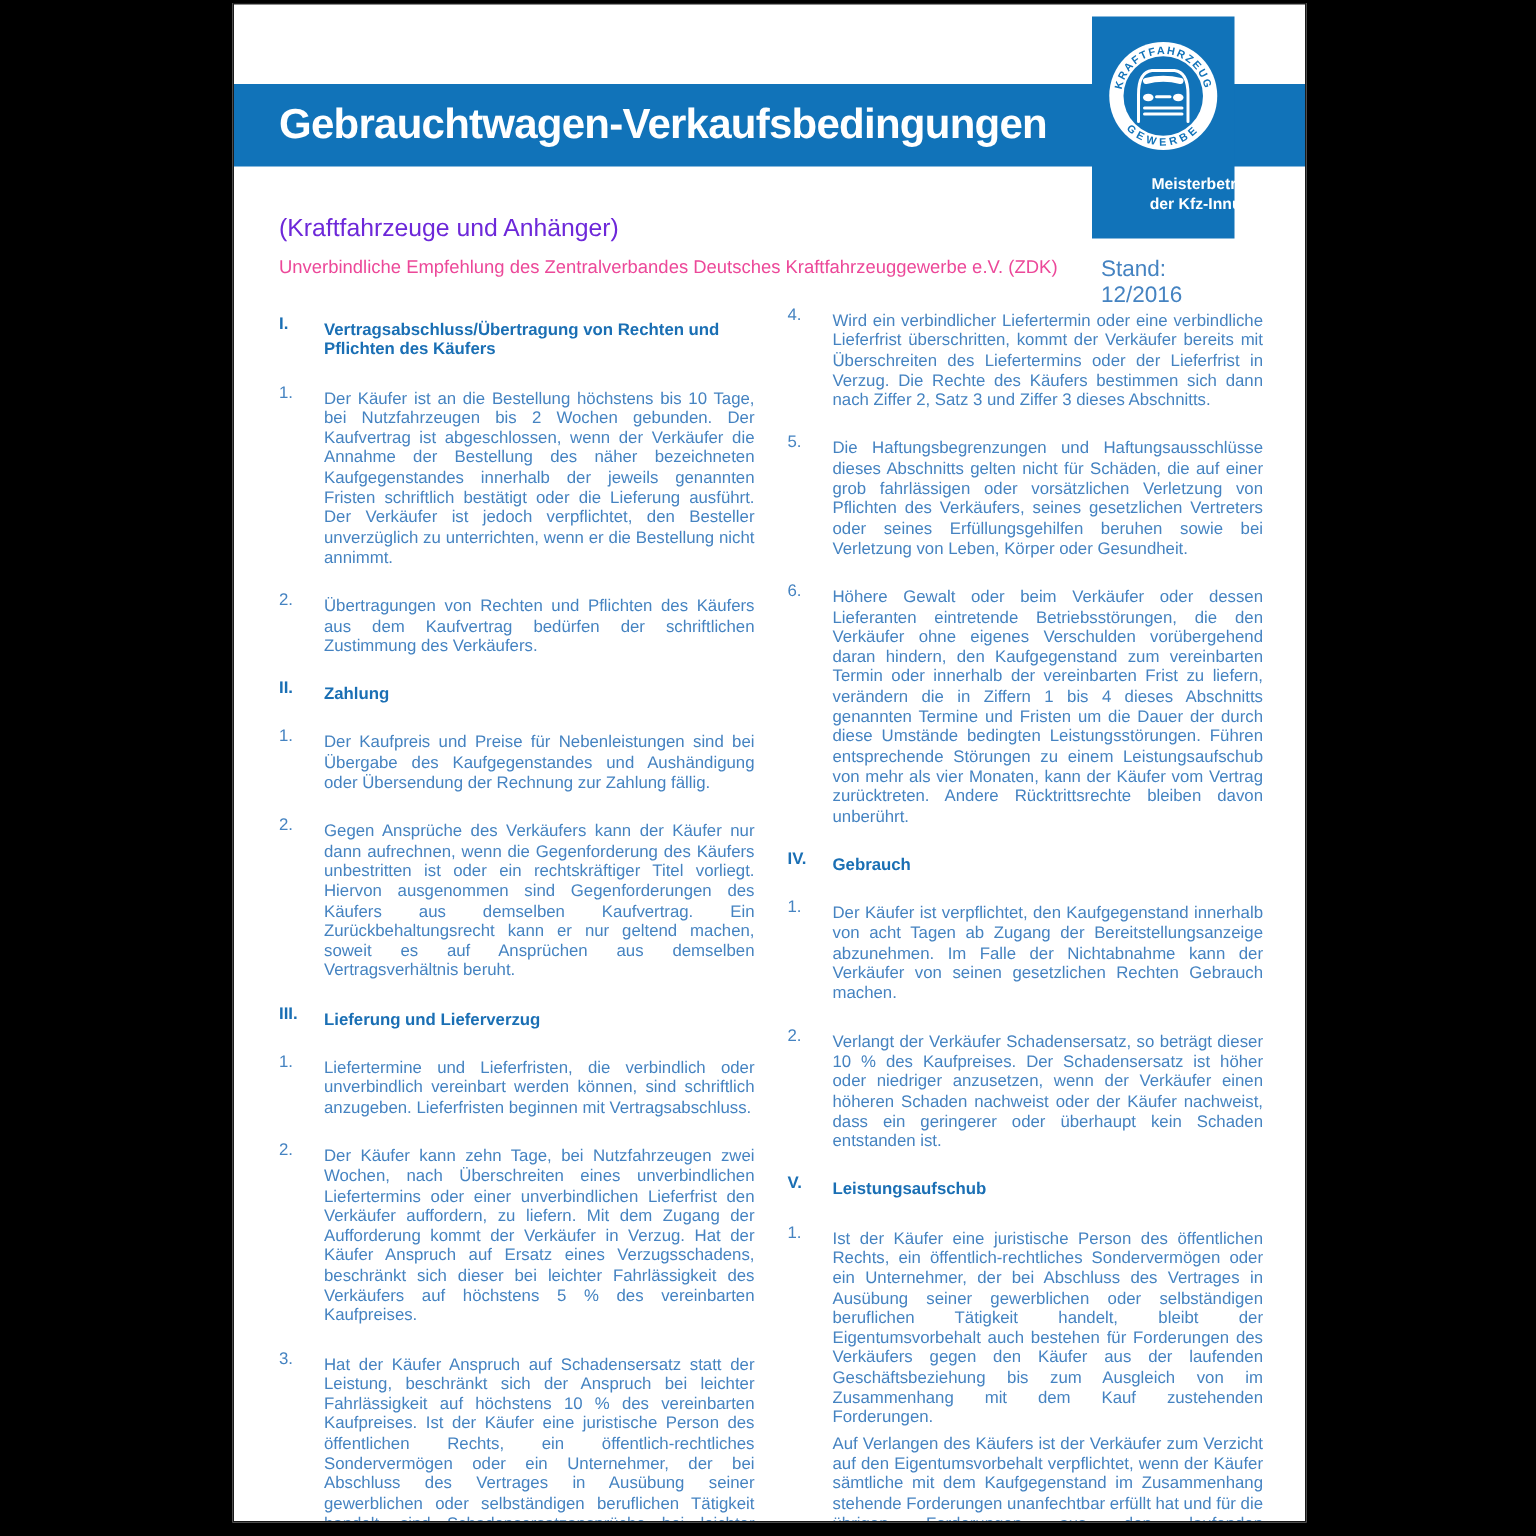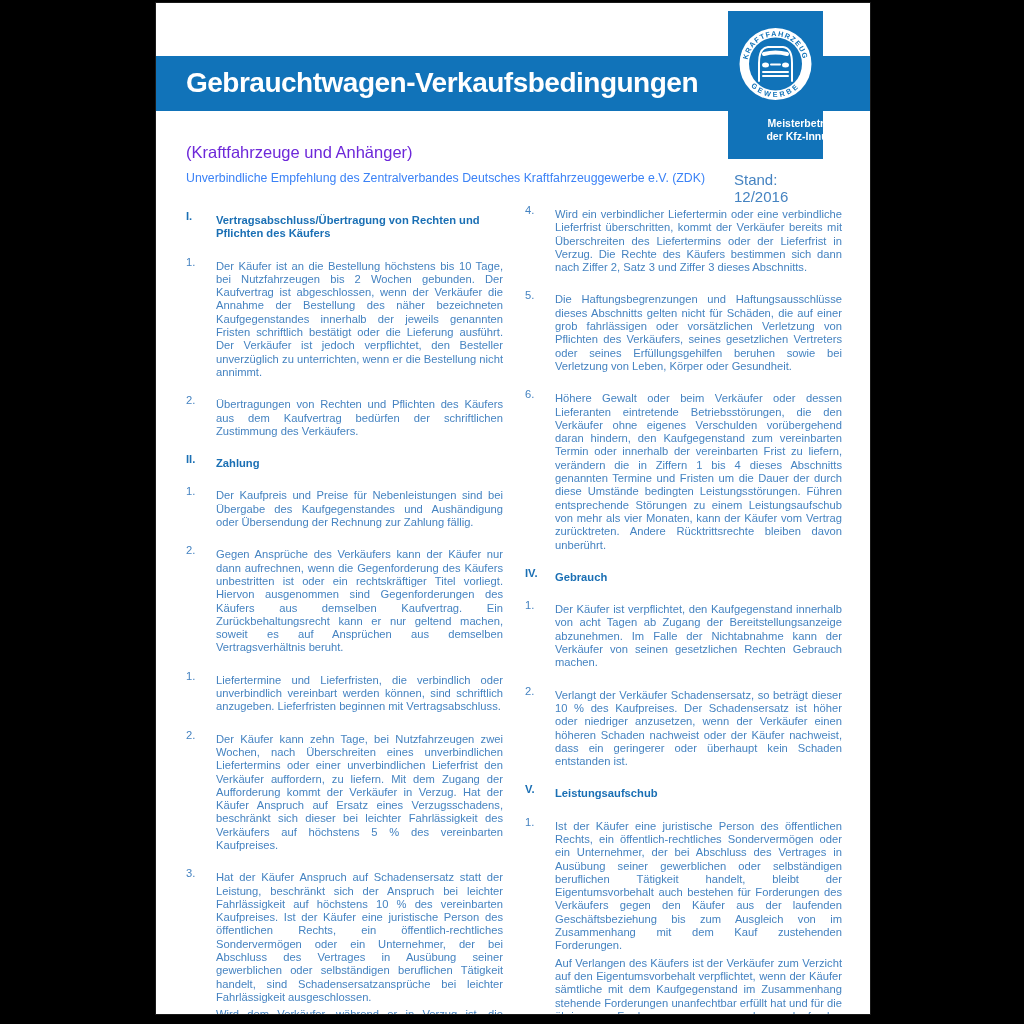--- a/index.html
+++ b/index.html
@@ -15,21 +15,21 @@
     position:absolute;left:0;top:53px;width:716px;height:55px;background:#1173b9;
   }
   .page-title{
     position:absolute;left:30px;top:64px;
     color:#ffffff;font-size:28px;font-weight:bold;letter-spacing:-0.5px;white-space:nowrap;
   }
   .subtitle{
     position:absolute;left:30px;top:140px;color:#6d28d9;font-size:16.5px;
   }
   .recommendation{
-    position:absolute;left:30px;top:168px;color:#3b82f6;font-size:12.3px;
+    position:absolute;left:30px;top:168px;color:#ec4899;font-size:12.3px;
   }
   .stand{
     position:absolute;left:578px;top:168px;width:100px;color:#4583c1;font-size:15px;
   }
   .badge{
     position:absolute;left:572px;top:8px;width:95px;height:148px;background:#1173b9;
   }
   .badge-caption{
     position:absolute;left:0;top:106px;width:95px;text-align:center;
     color:#ffffff;font-weight:bold;font-size:10.5px;line-height:12.5px;margin-left:28px;
@@ -122,20 +122,26 @@
           <div class="txt">
             <p>Der Kaufpreis und Preise für Nebenleistungen sind bei Übergabe des Kaufgegenstandes und Aushändigung oder Übersendung der Rechnung zur Zahlung fällig.</p>
           </div>
         </div>
         <div class="block item">
           <span class="num">2.</span>
           <div class="txt">
             <p>Gegen Ansprüche des Verkäufers kann der Käufer nur dann aufrechnen, wenn die Gegenforderung des Käufers unbestritten ist oder ein rechtskräftiger Titel vorliegt. Hiervon ausgenommen sind Gegenforderungen des Käufers aus demselben Kaufvertrag. Ein Zurückbehaltungsrecht kann er nur geltend machen, soweit es auf Ansprüchen aus demselben Vertragsverhältnis beruht.</p>
           </div>
         </div>
+        <div class="block heading">
+          <span class="num">III.</span>
+          <div class="txt">
+            <p>Lieferung und Lieferverzug</p>
+          </div>
+        </div>
         <div class="block item">
           <span class="num">1.</span>
           <div class="txt">
             <p>Liefertermine und Lieferfristen, die verbindlich oder unverbindlich vereinbart werden können, sind schriftlich anzugeben. Lieferfristen beginnen mit Vertragsabschluss.</p>
           </div>
         </div>
         <div class="block item">
           <span class="num">2.</span>
           <div class="txt">
             <p>Der Käufer kann zehn Tage, bei Nutzfahrzeugen zwei Wochen, nach Überschreiten eines unverbindlichen Liefertermins oder einer unverbindlichen Lieferfrist den Verkäufer auffordern, zu liefern. Mit dem Zugang der Aufforderung kommt der Verkäufer in Verzug. Hat der Käufer Anspruch auf Ersatz eines Verzugsschadens, beschränkt sich dieser bei leichter Fahrlässigkeit des Verkäufers auf höchstens 5 % des vereinbarten Kaufpreises.</p>

